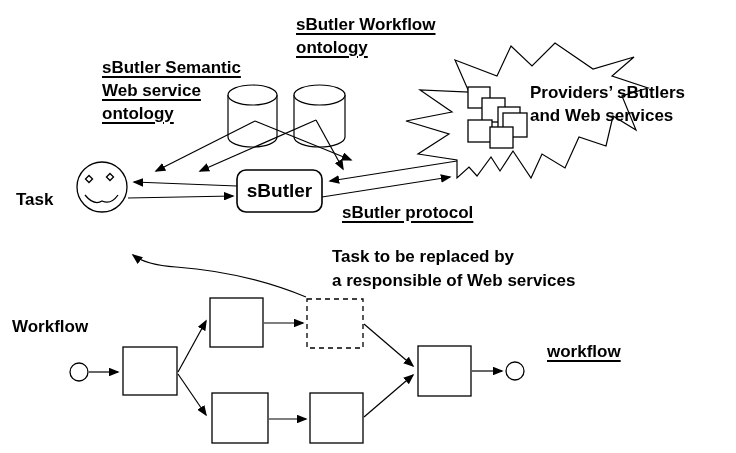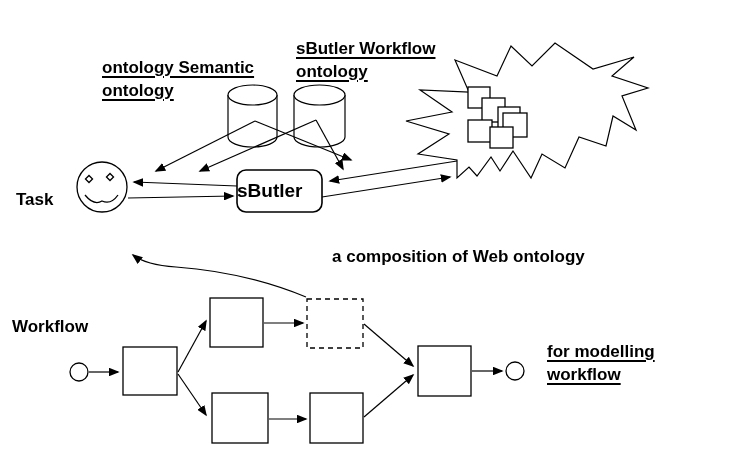--- a/index.html
+++ b/index.html
@@ -4,21 +4,21 @@
 <style>
   html,body{margin:0;padding:0;background:#fff;}
   #stage{position:relative;width:736px;height:453px;background:#fff;overflow:hidden;
          font-family:"Liberation Sans",sans-serif;color:#000;}
   #diagram-svg{position:absolute;left:0;top:0;}
   .lbl{position:absolute;font-weight:bold;font-size:17px;line-height:23px;white-space:nowrap;z-index:2;}
   .u div{text-decoration:underline;text-decoration-thickness:2px;text-underline-offset:3px;}
   .lh25{line-height:25px;}
   .lh24{line-height:24px;}
   .boxlbl{left:237px;top:170px;width:85px;height:50px;line-height:42px;
-          text-align:left;font-size:19px;}
+          text-align:center;font-size:19px;}
 </style>
 </head>
 <body>
 
 <div id="stage">
 
   <svg id="diagram-svg" width="736" height="453" viewBox="0 0 736 453">
     <defs>
       <marker id="ah" viewBox="0 0 10 8" refX="8.5" refY="4" markerWidth="9" markerHeight="7.2" orient="auto">
         <path d="M0,0 L10,4 L0,8 z" fill="#000"></path>
@@ -95,42 +95,50 @@
       <line x1="178" y1="374" x2="206" y2="415" marker-end="url(#ah)"></line>
       <line x1="264" y1="323" x2="303" y2="323" marker-end="url(#ah)"></line>
       <line x1="269" y1="419" x2="306" y2="419" marker-end="url(#ah)"></line>
       <line x1="364" y1="324" x2="413" y2="366" marker-end="url(#ah)"></line>
       <line x1="364" y1="417" x2="413" y2="375" marker-end="url(#ah)"></line>
       <line x1="472" y1="371" x2="502" y2="371" marker-end="url(#ah)"></line>
     </g>
   </svg>
 
   <div class="lbl u" style="left:102px;top:56px;">
-    <div>ontology Semantic</div>
+    <div>sButler Semantic</div>
+    <div>Web service</div>
     <div>ontology</div>
   </div>
 
-  <div class="lbl u" style="left:296px;top:37px;">
+  <div class="lbl u" style="left:296px;top:13px;">
     <div>sButler Workflow</div>
     <div>ontology</div>
   </div>
 
+  <div class="lbl" style="left:530px;top:81px;">
+    <div>Providers’ sButlers</div>
+    <div>and Web services</div>
+  </div>
 
 
   <div class="lbl lh25" style="left:16px;top:187px;">
     <div>Task</div>
   </div>
 
   <div class="lbl boxlbl">sButler</div>
 
+  <div class="lbl u" style="left:342px;top:201px;">
+    <div>sButler protocol</div>
+  </div>
 
   <div class="lbl lh24" style="left:332px;top:245px;">
-    <div>a composition of Web ontology</div>
+    <div>Task to be replaced by</div>
+    <div>a responsible of Web services</div>
   </div>
 
   <div class="lbl" style="left:12px;top:315px;">Workflow</div>
 
   <div class="lbl u" style="left:547px;top:340px;">
-    <div>for modelling</div>
     <div>workflow</div>
   </div>
 
 </div>
 
 </body></html>

